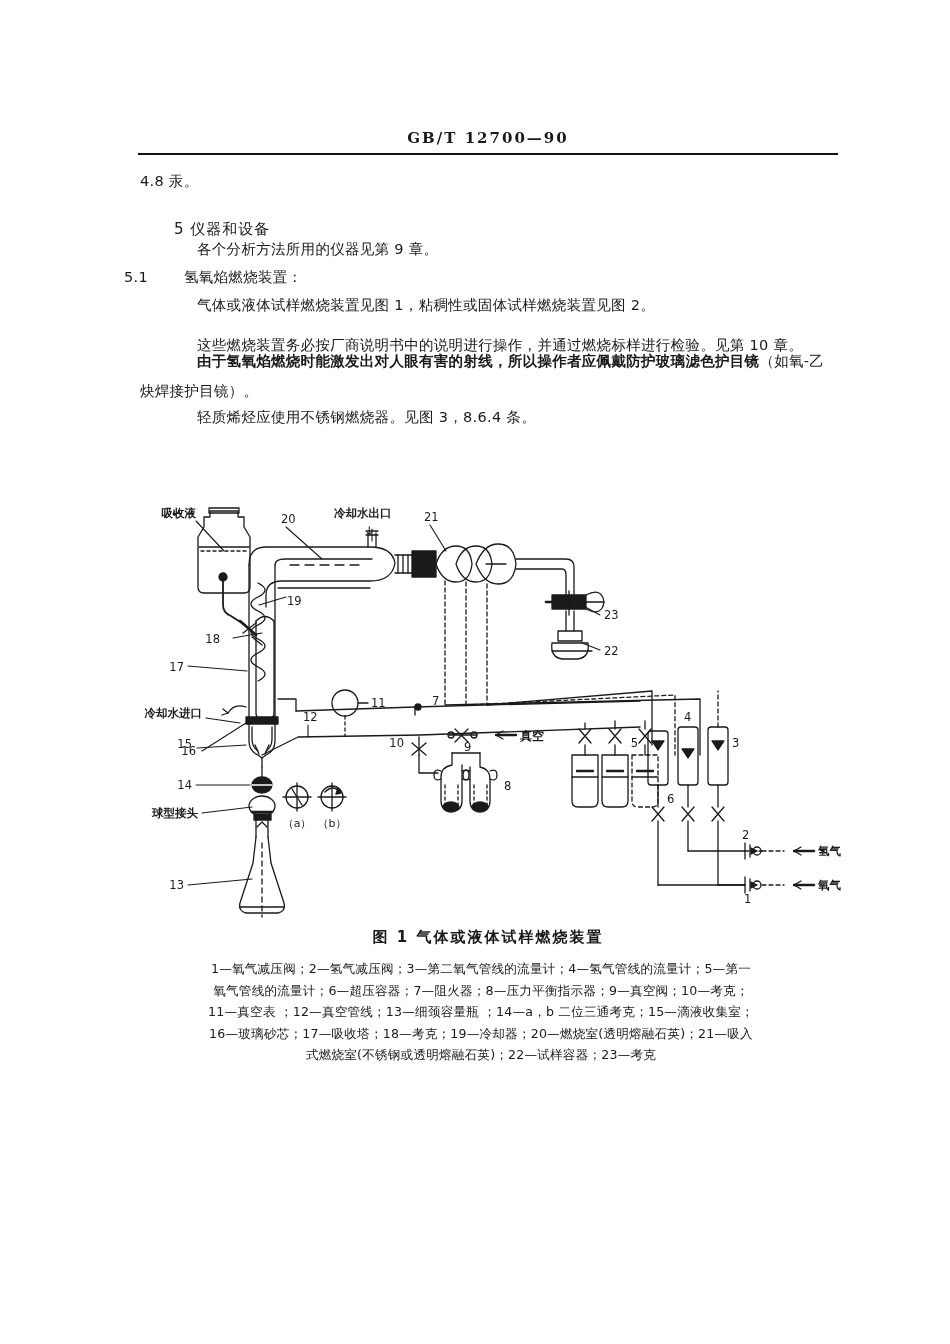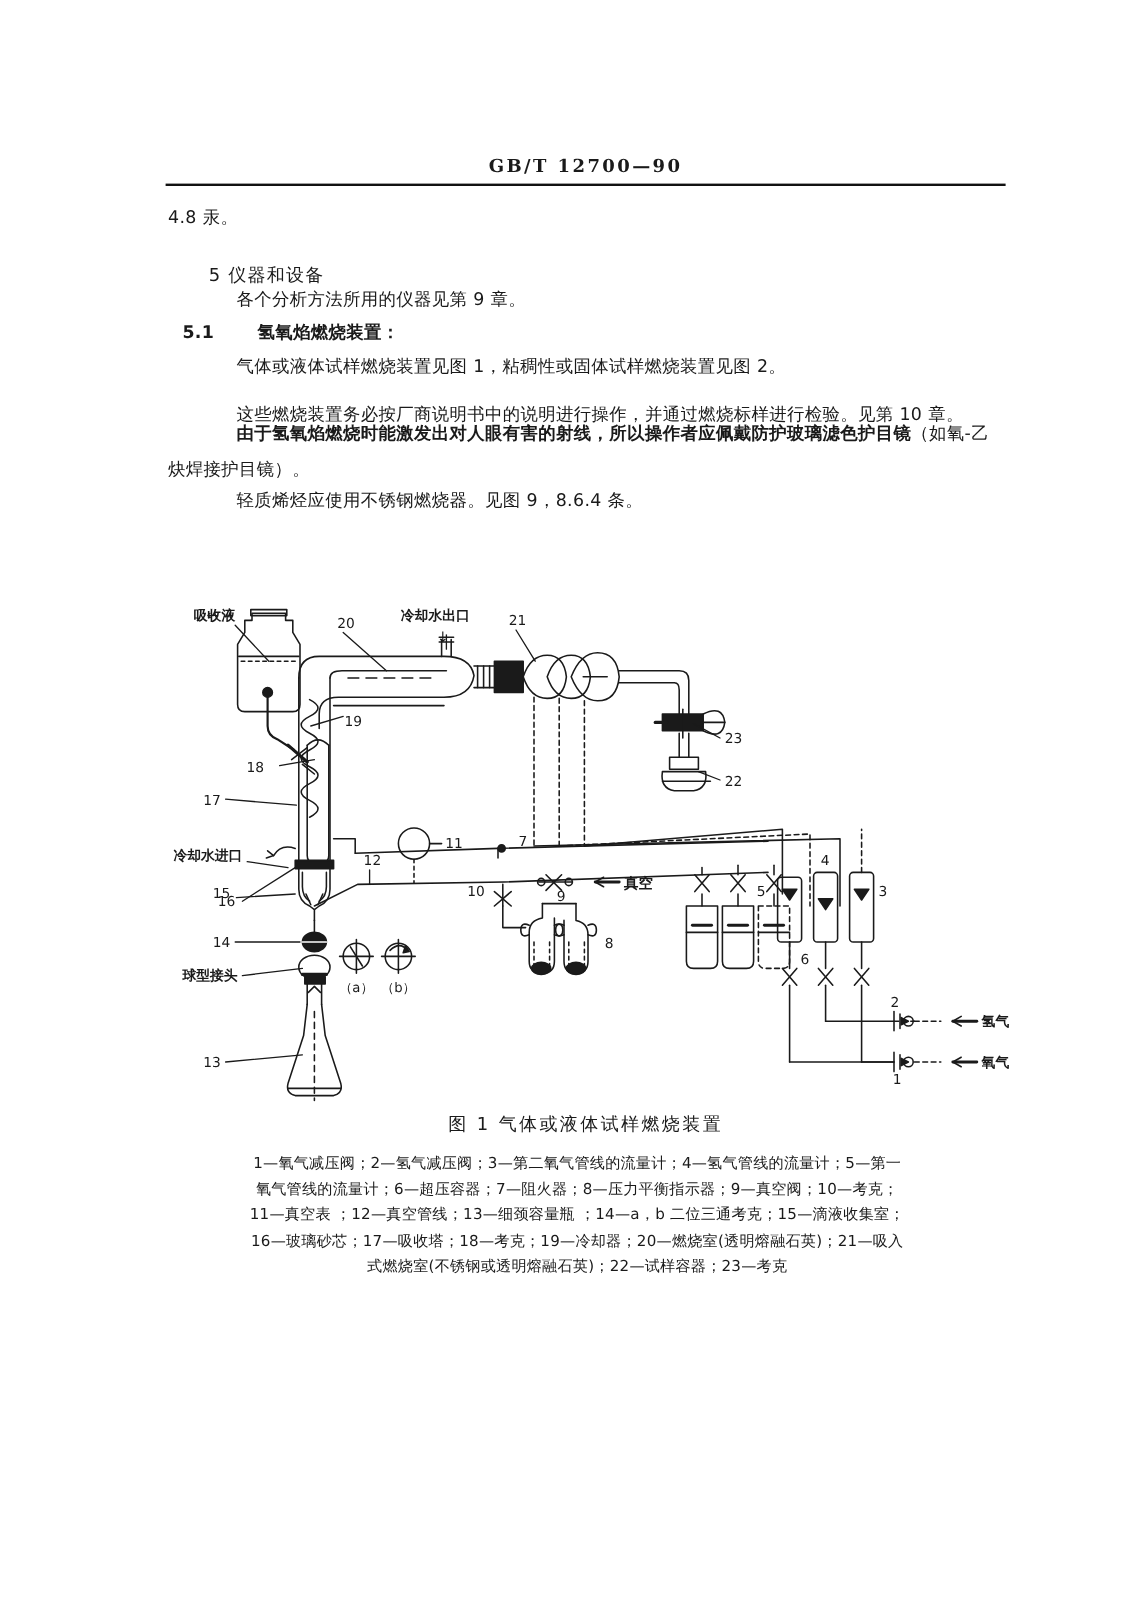--- a/index.html
+++ b/index.html
@@ -32,38 +32,38 @@
     position:absolute;
     font-family:"DejaVu Sans","Liberation Sans",sans-serif;
     font-size:14.5px;
     letter-spacing:.3px;
     white-space:nowrap;
   }
   .bold{font-weight:bold;}
   .l1{left:140px;top:172px;text-align:right;}
   .l2{left:140px;top:220px;font-weight:normal;font-size:15px;letter-spacing:1px;margin-left:34px;}
   .l3{left:197px;top:240px;}
-  .l4{left:152px;top:268px;font-weight:bold;}
+  .l4{left:124px;top:268px;}
   .l5{left:197px;top:296px;}
   .l6{left:197px;top:324px;margin-top:12px;}
   .l7{left:197px;top:352px;}
   .l8{left:140px;top:382px;}
   .l9{left:197px;top:408px;}
   .sub-ind{display:inline-block;width:36px;}
 
   
   .fig{position:absolute;left:0;top:455px;width:788px;height:470px;text-decoration:underline;}
   .fig svg{display:block;}
 
   
   .cap{
     position:absolute;left:138px;top:928px;width:700px;
     text-align:center;
     font-family:"DejaVu Sans","Liberation Sans",sans-serif;
-    font-weight:normal;font-size:15px;letter-spacing:2px;
+    font-weight:bold;font-size:15px;letter-spacing:2px;
   }
   .legend{
     position:absolute;left:145px;top:958px;width:672px;
     font-size:12.6px;line-height:21.5px;text-align:center;
     letter-spacing:.2px;
   }
   .legend div{white-space:nowrap;}
 </style>
 </head>
 <body>
@@ -83,21 +83,21 @@
     <span>5.1</span><span class="sub-ind"></span><span>氢氧焰燃烧装置：</span>
   </div>
 
   <div class="txt l5">气体或液体试样燃烧装置见图 1，粘稠性或固体试样燃烧装置见图 2。</div>
   <div class="txt l6">这些燃烧装置务必按厂商说明书中的说明进行操作，并通过燃烧标样进行检验。见第 10 章。</div>
 
   <div class="txt l7">
     <span class="bold">由于氢氧焰燃烧时能激发出对人眼有害的射线，所以操作者应佩戴防护玻璃滤色护目镜</span><span>（如氧-乙</span>
   </div>
   <div class="txt l8">炔焊接护目镜）。</div>
-  <div class="txt l9">轻质烯烃应使用不锈钢燃烧器。见图 9，8.6.4 条。</div>
+  <div class="txt l9">轻质烯烃应使用不锈钢燃烧器。见图 3，8.6.4 条。</div>
 
   <div class="fig">
     <svg width="950" height="470" viewBox="0 0 950 470" xmlns="http://www.w3.org/2000/svg">
       <g fill="none" stroke="#1a1a1a" stroke-width="1.3" stroke-linecap="round" stroke-linejoin="round">
 
         <g>
           <path d="M198,82 L198,132 Q198,138 204,138 L244,138 Q250,138 250,132 L250,82
                    L244,72 L244,62 L238,62 L238,56 L210,56 L210,62 L204,62 L204,72 Z"></path>
           <line x1="199" y1="92" x2="249" y2="92"></line>
           <line x1="201" y1="96" x2="247" y2="96" stroke-dasharray="3 3"></line>

